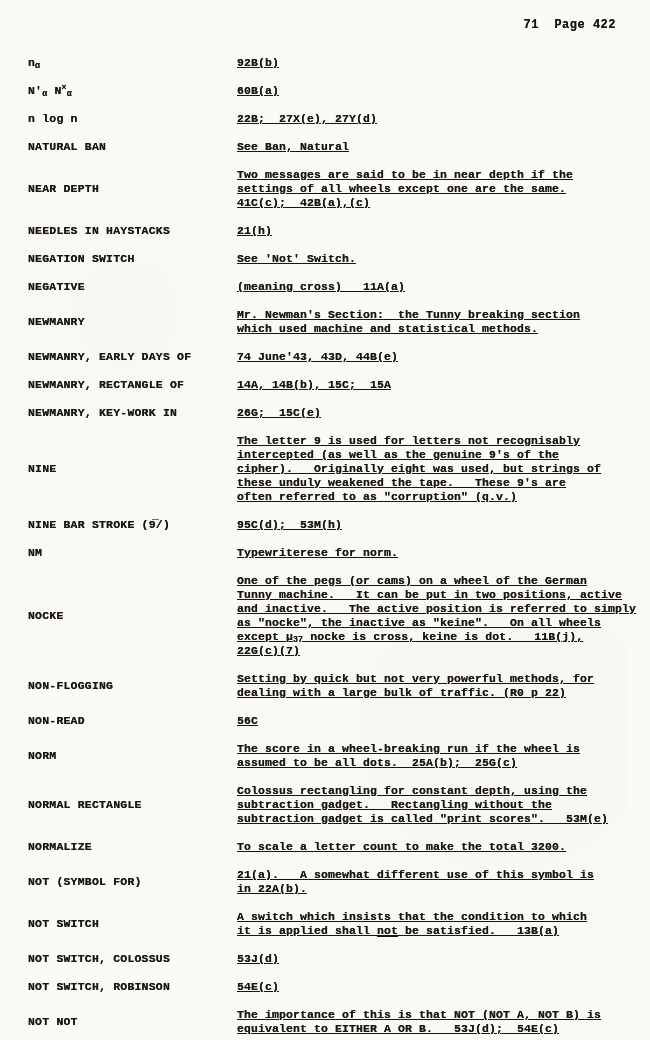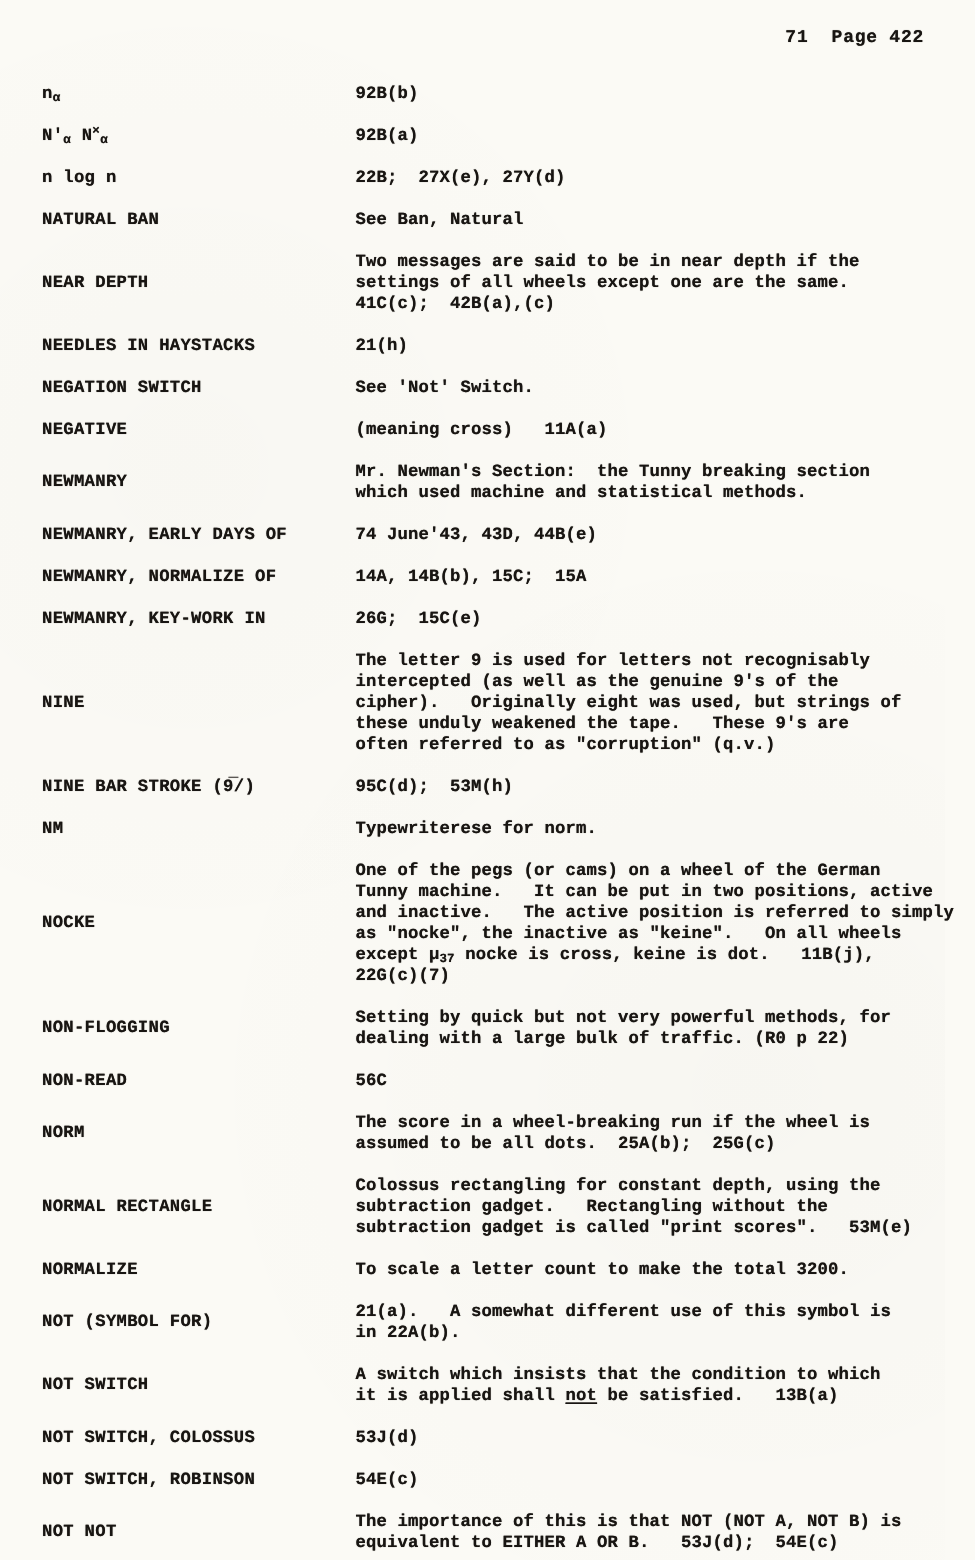--- a/index.html
+++ b/index.html
@@ -48,20 +48,21 @@
     flex: 0 0 209px;
     line-height: 14px;
     white-space: pre;
     letter-spacing: 0.2px;
   }
   .def {
     flex: 1 1 auto;
     line-height: 14px;
     white-space: pre;
     letter-spacing: 0.1px;
+    text-decoration: underline;
   }
   sub {
     font-size: 0.72em;
     vertical-align: -0.3em;
     line-height: 0;
   }
   sup {
     font-size: 0.72em;
     vertical-align: 0.45em;
     line-height: 0;
@@ -82,21 +83,21 @@
   <div class="page-header">71  Page 422</div>
 
   <div class="entries">
   <div class="entry">
     <div class="term">n<sub>α</sub></div>
     <div class="def">92B(b)</div>
   </div>
 
   <div class="entry">
     <div class="term">N'<sub>α</sub> N<sup>×</sup><sub>α</sub></div>
-    <div class="def">92B(a)</div>
+    <div class="def">60B(a)</div>
   </div>
 
   <div class="entry">
     <div class="term">n log n</div>
     <div class="def">22B;  27X(e), 27Y(d)</div>
   </div>
 
   <div class="entry">
     <div class="term">NATURAL BAN</div>
     <div class="def">See Ban, Natural</div>
@@ -129,21 +130,21 @@
     <div class="def">Mr. Newman's Section:  the Tunny breaking section
 which used machine and statistical methods.</div>
   </div>
 
   <div class="entry">
     <div class="term">NEWMANRY, EARLY DAYS OF</div>
     <div class="def">74 June'43, 43D, 44B(e)</div>
   </div>
 
   <div class="entry">
-    <div class="term">NEWMANRY, NORMALIZE OF</div>
+    <div class="term">NEWMANRY, RECTANGLE OF</div>
     <div class="def">14A, 14B(b), 15C;  15A</div>
   </div>
 
   <div class="entry">
     <div class="term">NEWMANRY, KEY-WORK IN</div>
     <div class="def">26G;  15C(e)</div>
   </div>
 
   <div class="entry">
     <div class="term">NINE</div>

